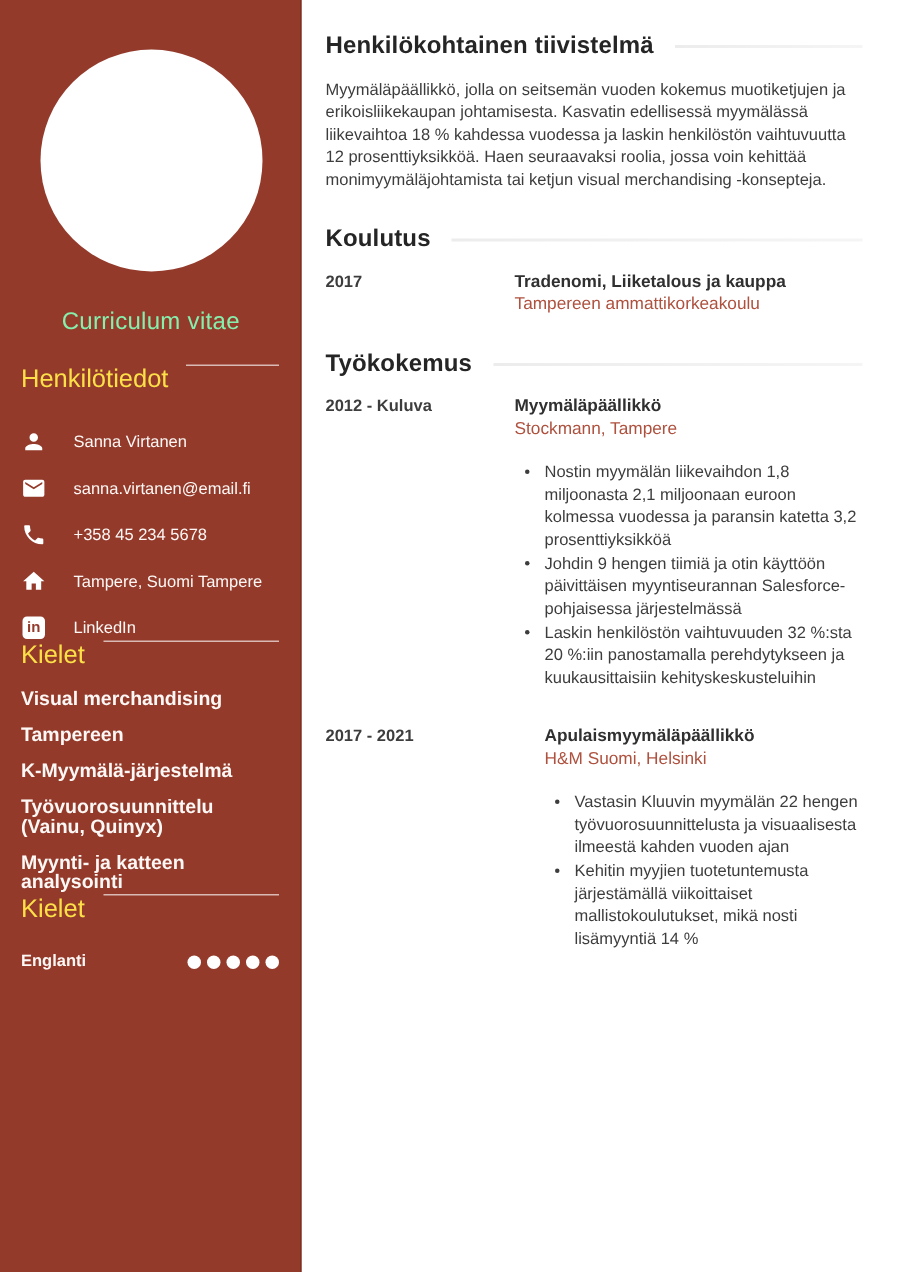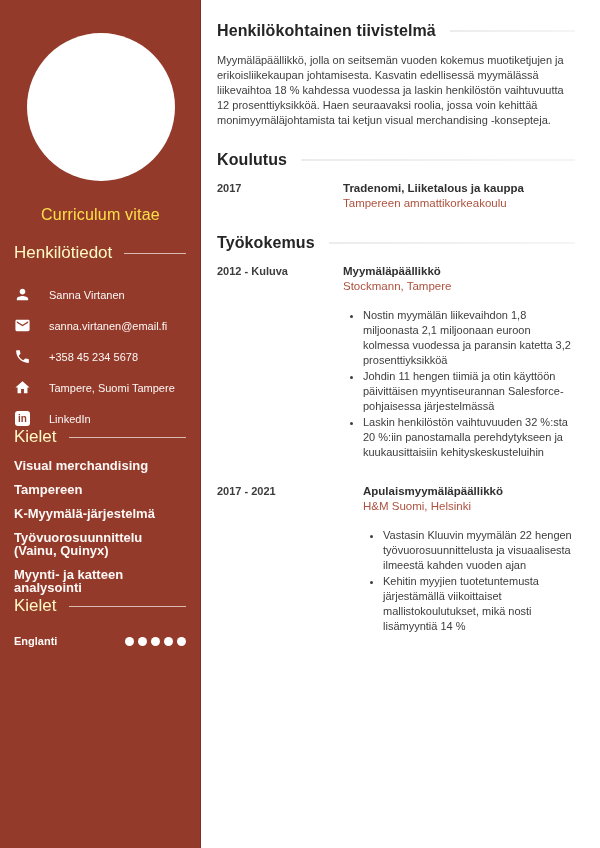--- a/index.html
+++ b/index.html
@@ -31,30 +31,29 @@
     border-radius: 50%;
     background: #ffffff;
   }
   .cv-title {
     position: absolute;
     left: 0; top: 206px;
     width: 201px;
     text-align: center;
     font-size: 16px;
     font-weight: 400;
-    color: #fde047;
+    color: #86efac;
     letter-spacing: .2px;
   }
   .side-section { position: absolute; left: 14px; right: 14px; }
   .side-heading {
     display: flex;
-    align-items: center;
     font-size: 17px;
     font-weight: 400;
-    color: #fef9c3;
+    color: #fde047;
   }
   .side-heading .rule {
     flex: 1;
     height: 1px;
     background: rgba(255,255,255,0.65);
     margin-left: 12px;
   }
   .contact-list { margin-top: 16px; }
   .contact-row {
     display: flex;
@@ -280,21 +279,21 @@
         <span class="rule"></span>
       </div>
 
       <div class="entry">
         <div class="entry-period">2012 - Kuluva</div>
         <div class="entry-body">
           <div class="entry-title">Myymäläpäällikkö</div>
           <div class="entry-subtitle">Stockmann, Tampere</div>
           <ul class="entry-bullets">
             <li>Nostin myymälän liikevaihdon 1,8 miljoonasta 2,1 miljoonaan euroon kolmessa vuodessa ja paransin katetta 3,2 prosenttiyksikköä</li>
-            <li>Johdin 11 hengen tiimiä ja otin käyttöön päivittäisen myyntiseurannan Salesforce-pohjaisessa järjestelmässä</li>
+            <li>Johdin 9 hengen tiimiä ja otin käyttöön päivittäisen myyntiseurannan Salesforce-pohjaisessa järjestelmässä</li>
             <li>Laskin henkilöstön vaihtuvuuden 32 %:sta 20 %:iin panostamalla perehdytykseen ja kuukausittaisiin kehityskeskusteluihin</li>
           </ul>
         </div>
       </div>
 
       <div class="entry">
         <div class="entry-period">2017 - 2021</div>
         <div class="entry-body">
           <div class="entry-title">Apulaismyymäläpäällikkö</div>
           <div class="entry-subtitle">H&amp;M Suomi, Helsinki</div>

